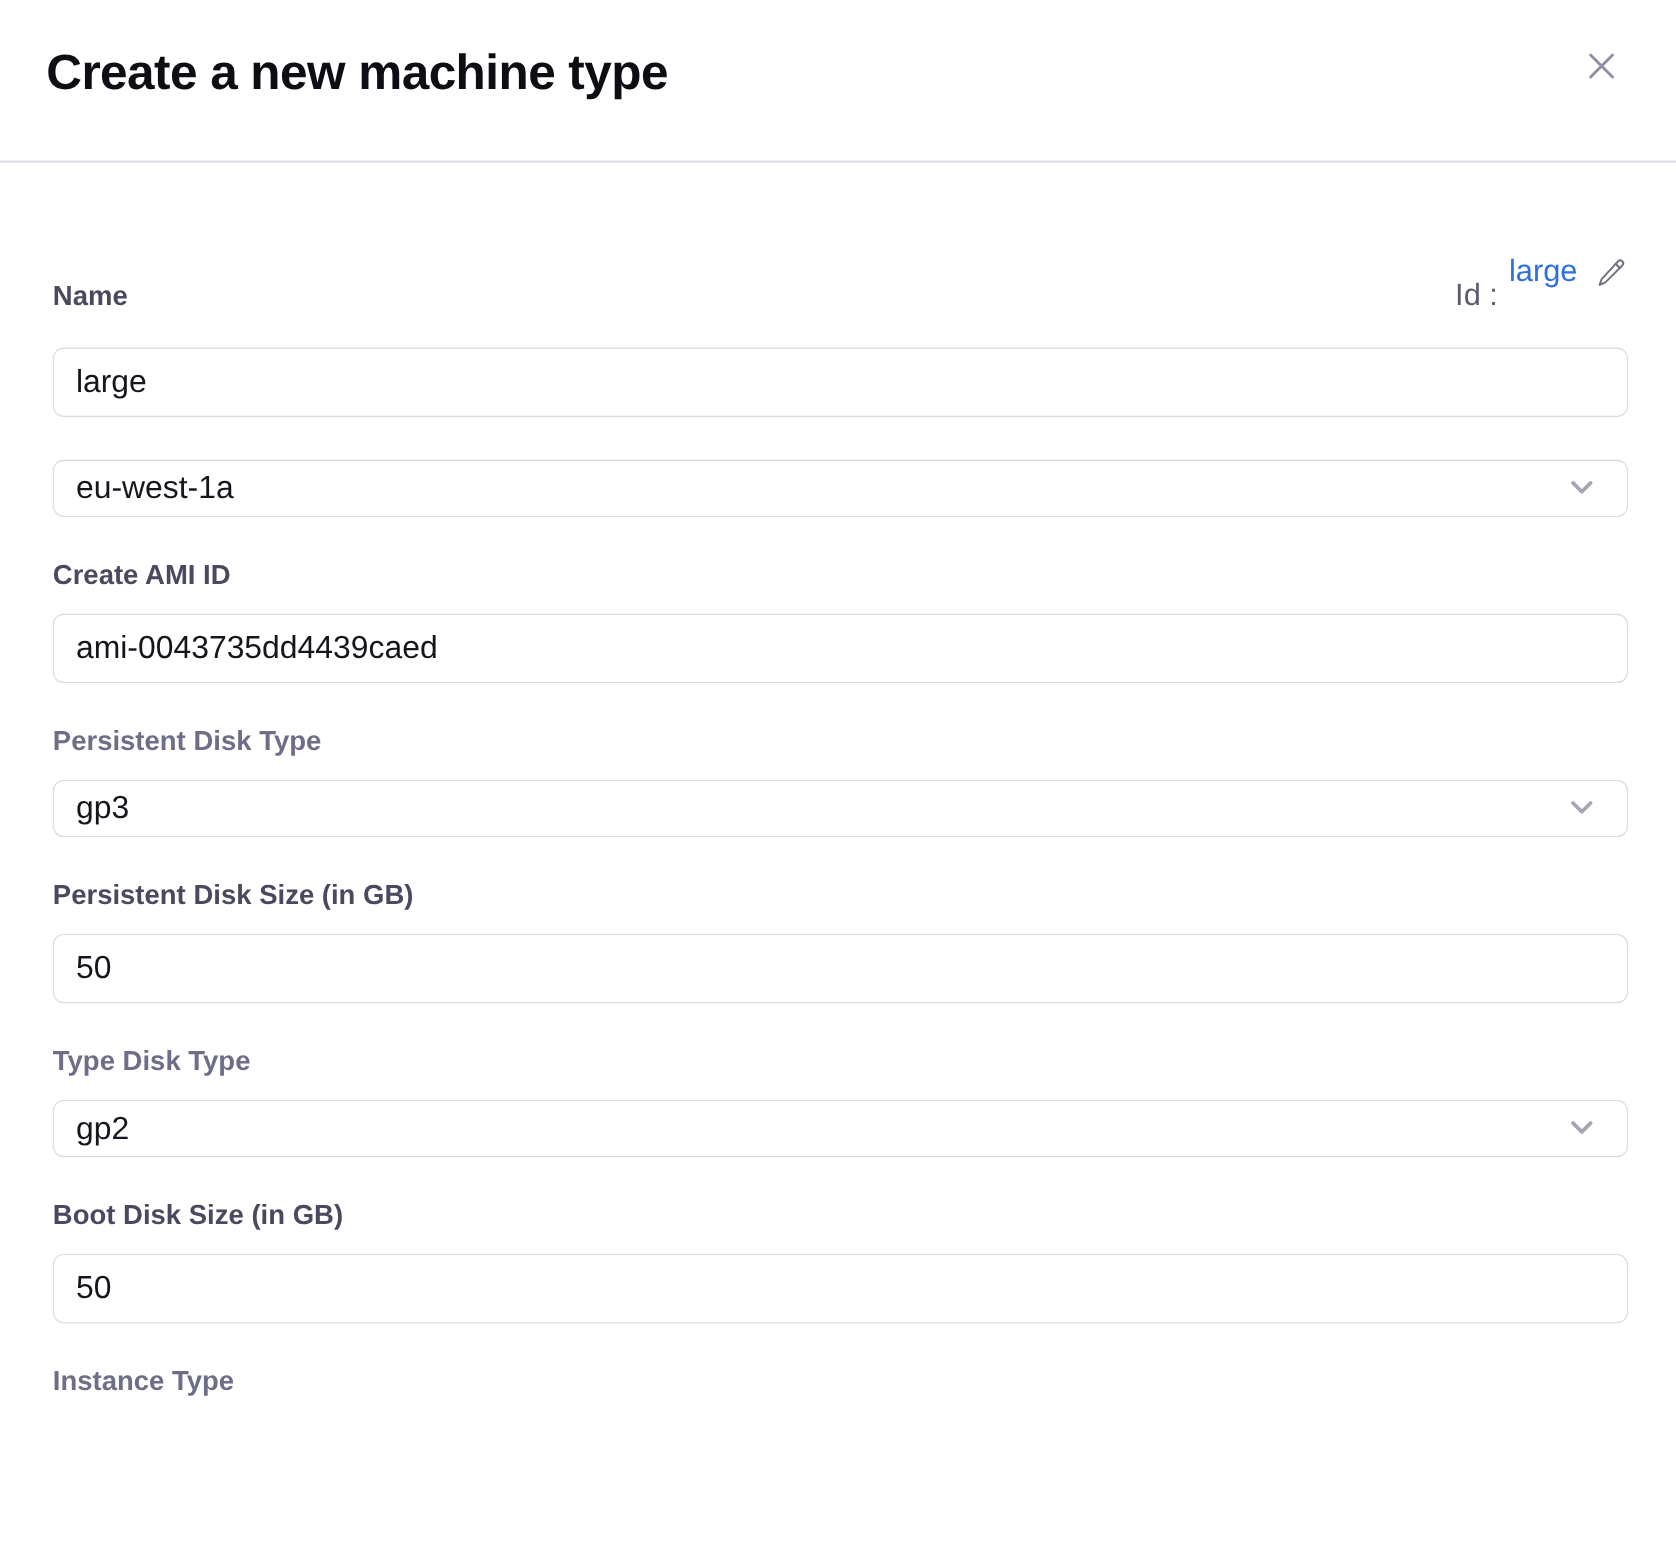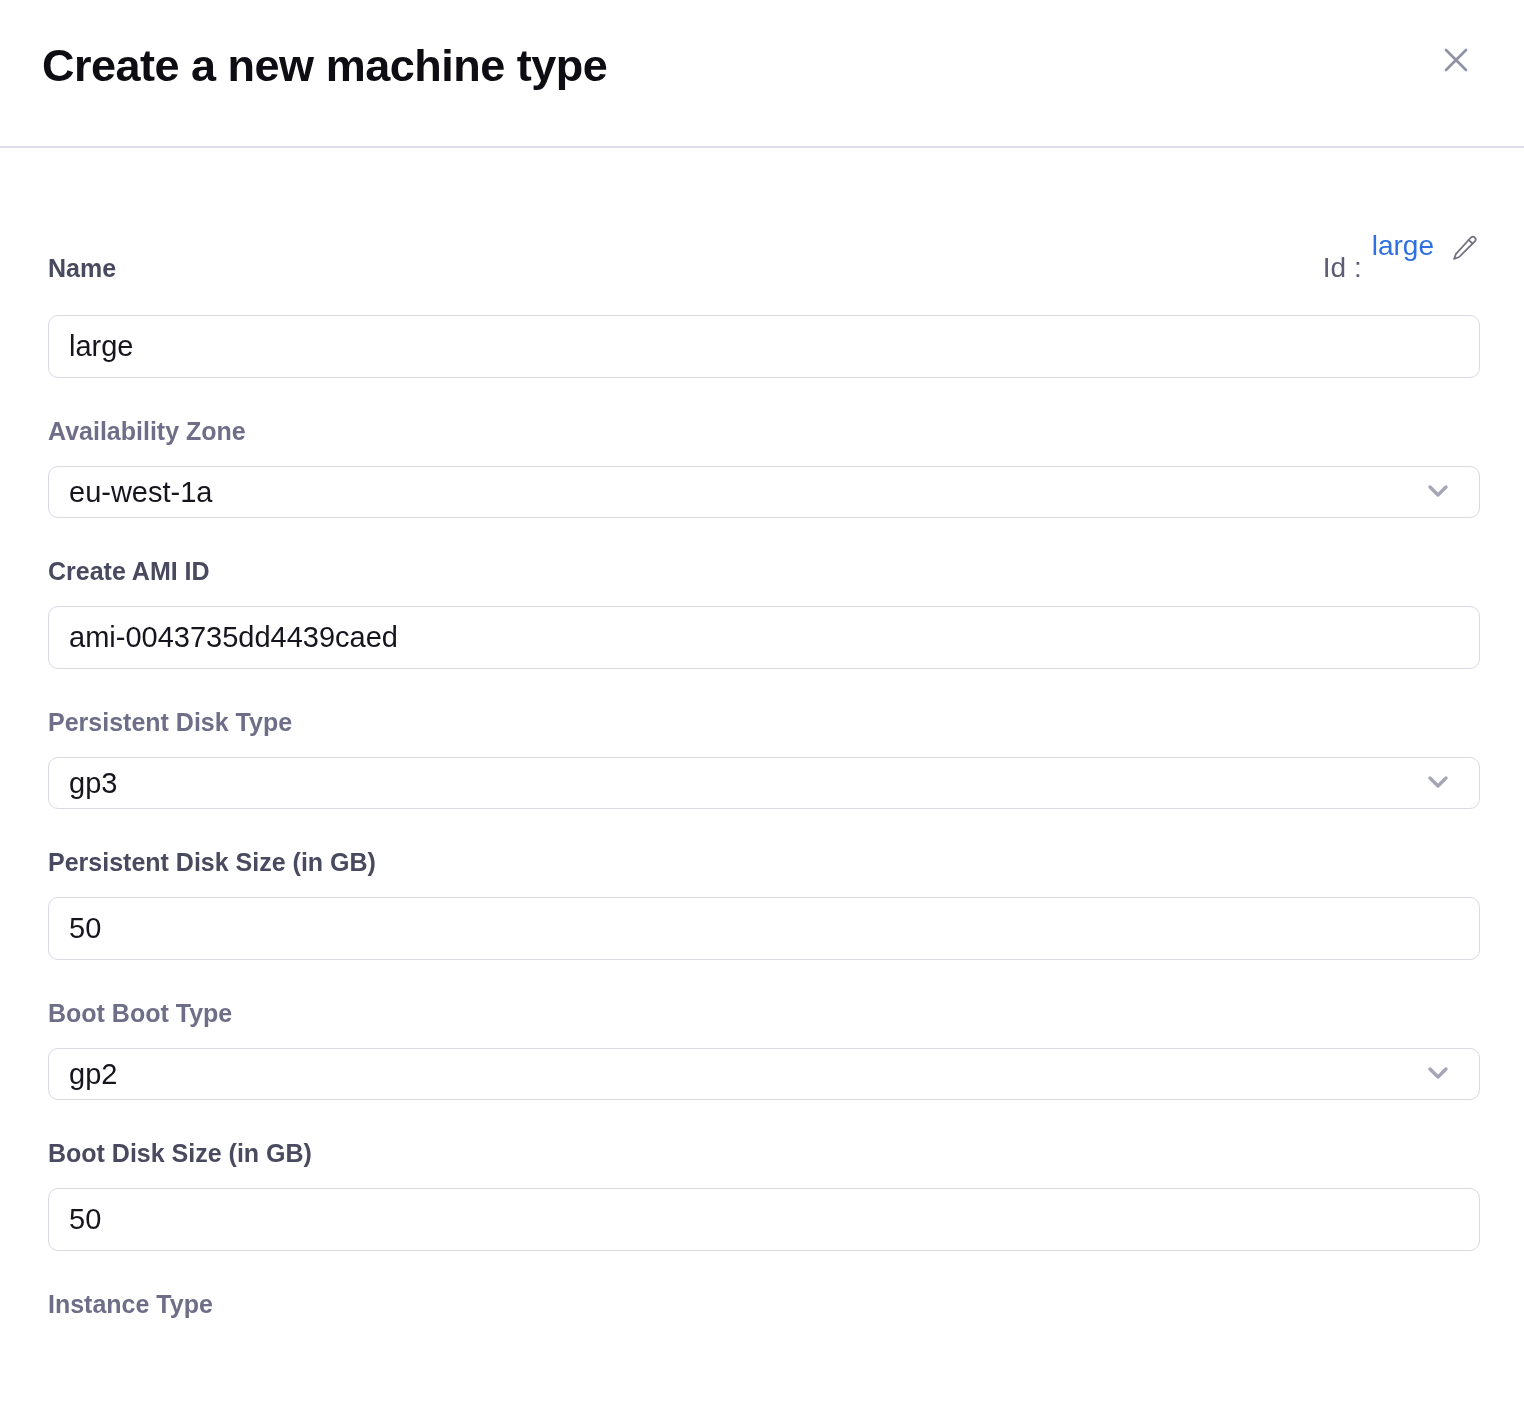--- a/index.html
+++ b/index.html
@@ -146,21 +146,20 @@
               <path d="M17.2 3.4 a 2.05 2.05 0 0 1 2.9 2.9 L8.4 18 L4.6 19.4 L6 15.6 Z"></path>
               <path d="M15.5 5.1 l 2.9 2.9"></path>
             </svg>
           </span>
         </div>
       </div>
       <input class="text-input" type="text" value="large" style="">
     </div>
 
     <div class="field">
-      <label class="field-label label-light">Availability Zone</label>
       <div class="select-box">
         <span class="select-value">eu-west-1a</span>
         <span class="chevron">
           <svg width="30" height="18" viewBox="0 0 30 18" fill="none">
             <path d="M7 4 L15 12 L23 4" stroke="#a4a6b6" stroke-width="3.4" stroke-linecap="round" stroke-linejoin="round"></path>
           </svg>
         </span>
       </div>
     </div>
 
@@ -180,21 +179,21 @@
         </span>
       </div>
     </div>
 
     <div class="field">
       <label class="field-label label-dark">Persistent Disk Size (in GB)</label>
       <input class="text-input" type="text" value="50" style="">
     </div>
 
     <div class="field">
-      <label class="field-label label-light">Boot Boot Type</label>
+      <label class="field-label label-light">Type Disk Type</label>
       <div class="select-box">
         <span class="select-value">gp2</span>
         <span class="chevron">
           <svg width="30" height="18" viewBox="0 0 30 18" fill="none">
             <path d="M7 4 L15 12 L23 4" stroke="#a4a6b6" stroke-width="3.4" stroke-linecap="round" stroke-linejoin="round"></path>
           </svg>
         </span>
       </div>
     </div>
 

